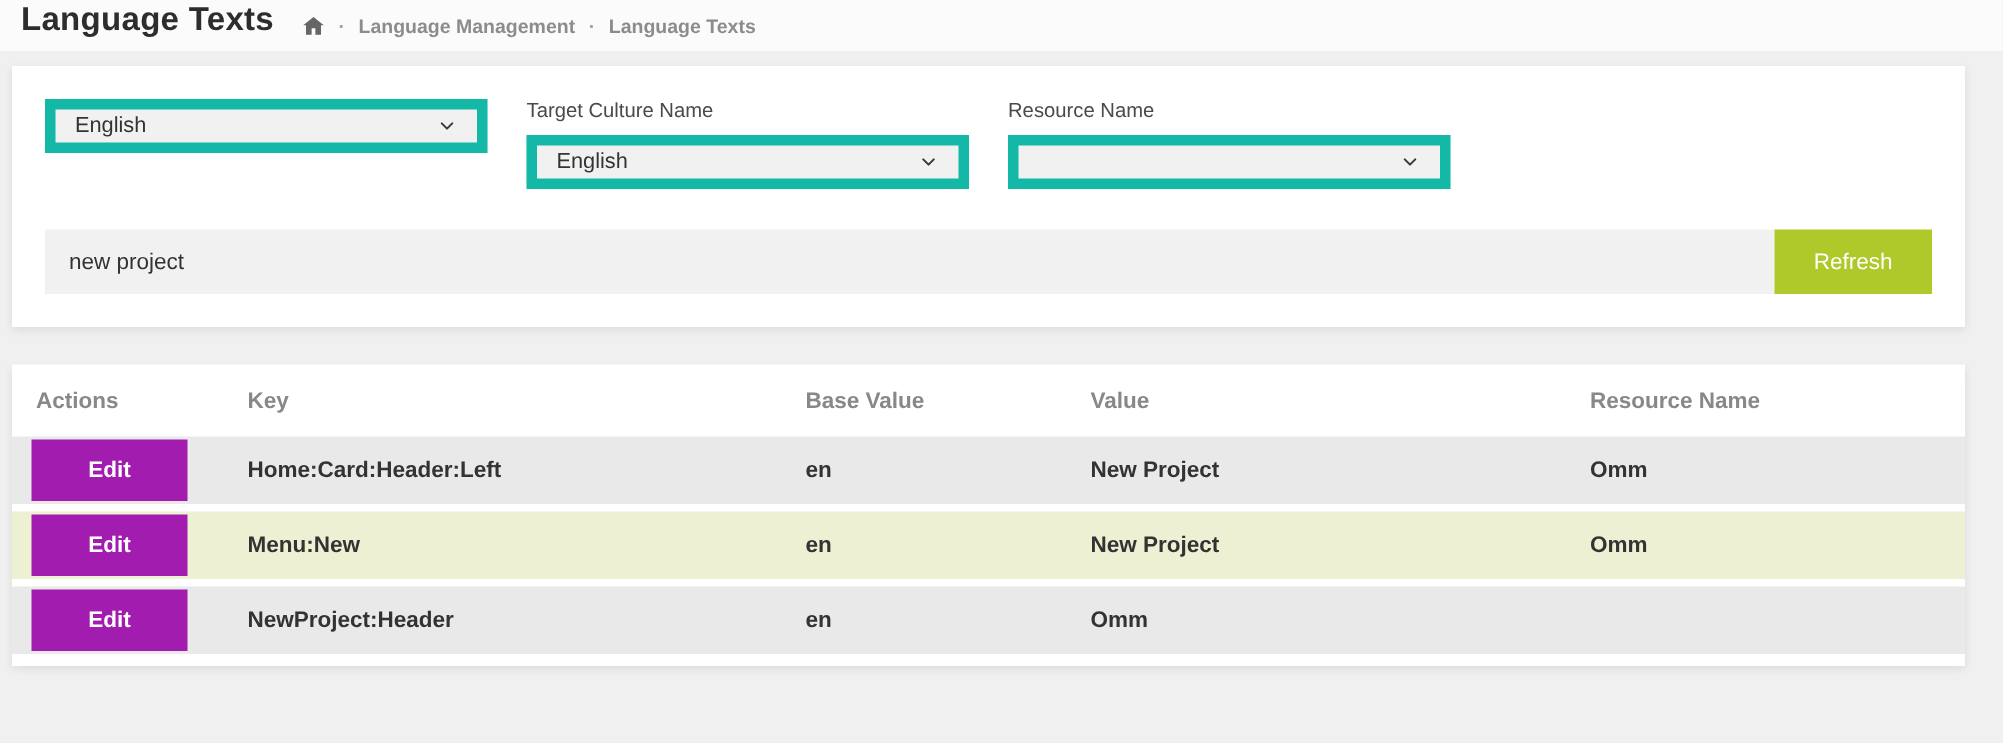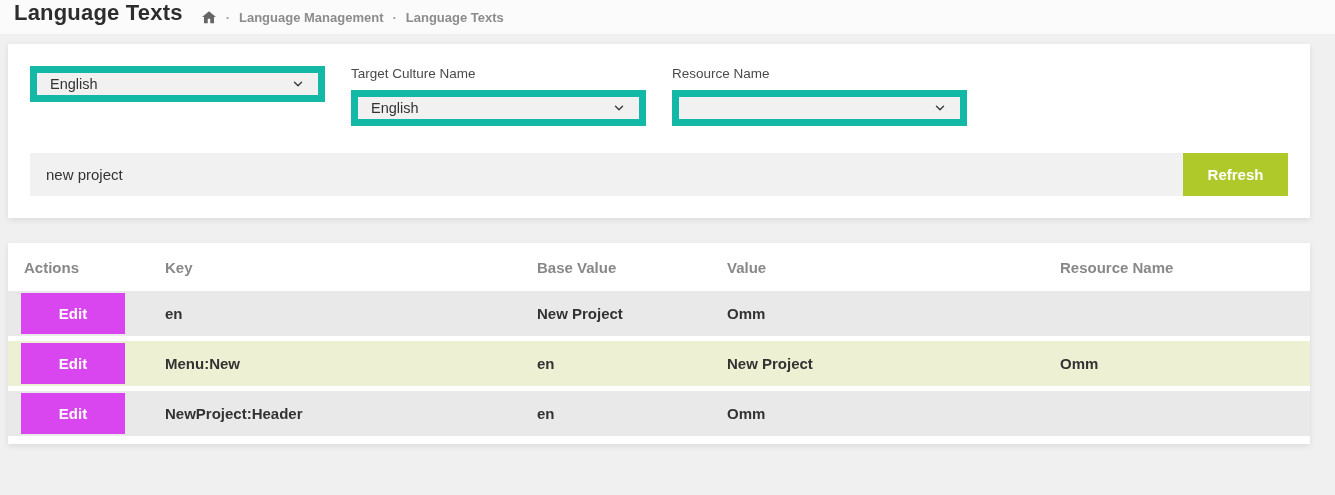--- a/index.html
+++ b/index.html
@@ -79,21 +79,21 @@
     color: #333;
     font-family: "Liberation Sans", "DejaVu Sans", sans-serif;
   }
   .refresh-button {
     width: 105px;
     height: 43px;
     background: #afc82a;
     color: #ffffff;
     border: none;
     font-size: 15px;
-    font-weight: 700;
+    font-weight: 400;
     cursor: pointer;
     font-family: "Liberation Sans", "DejaVu Sans", sans-serif;
   }
   
   .table-card { margin-top: 25px; padding-bottom: 8px; }
   .t-grid {
     display: grid;
     grid-template-columns: 149px 372px 190px 333px 1fr;
     align-items: center;
     padding-left: 8px;
@@ -110,21 +110,21 @@
   .t-row.highlighted { background: #eef0d3; }
   .t-cell {
     font-size: 15px;
     font-weight: 700;
     color: #333333;
   }
   .edit-button {
     width: 104px;
     height: 41px;
     margin-left: 5px;
-    background: #d946ef;
+    background: #a21caf;
     color: #ffffff;
     border: none;
     font-size: 15px;
     font-weight: 700;
     cursor: pointer;
     font-family: "Liberation Sans", "DejaVu Sans", sans-serif;
   }
 </style>
 </head>
 <body>
@@ -198,20 +198,21 @@
     <div class="t-cell">Key</div>
     <div class="t-cell">Base Value</div>
     <div class="t-cell">Value</div>
     <div class="t-cell">Resource Name</div>
   </div>
 
   <div class="t-rows">
 
     <div class="t-grid t-row">
       <div><button class="edit-button">Edit</button></div>
+      <div class="t-cell">Home:Card:Header:Left</div>
       <div class="t-cell">en</div>
       <div class="t-cell">New Project</div>
       <div class="t-cell">Omm</div>
     </div>
 
     <div class="t-grid t-row highlighted">
       <div><button class="edit-button">Edit</button></div>
       <div class="t-cell">Menu:New</div>
       <div class="t-cell">en</div>
       <div class="t-cell">New Project</div>

